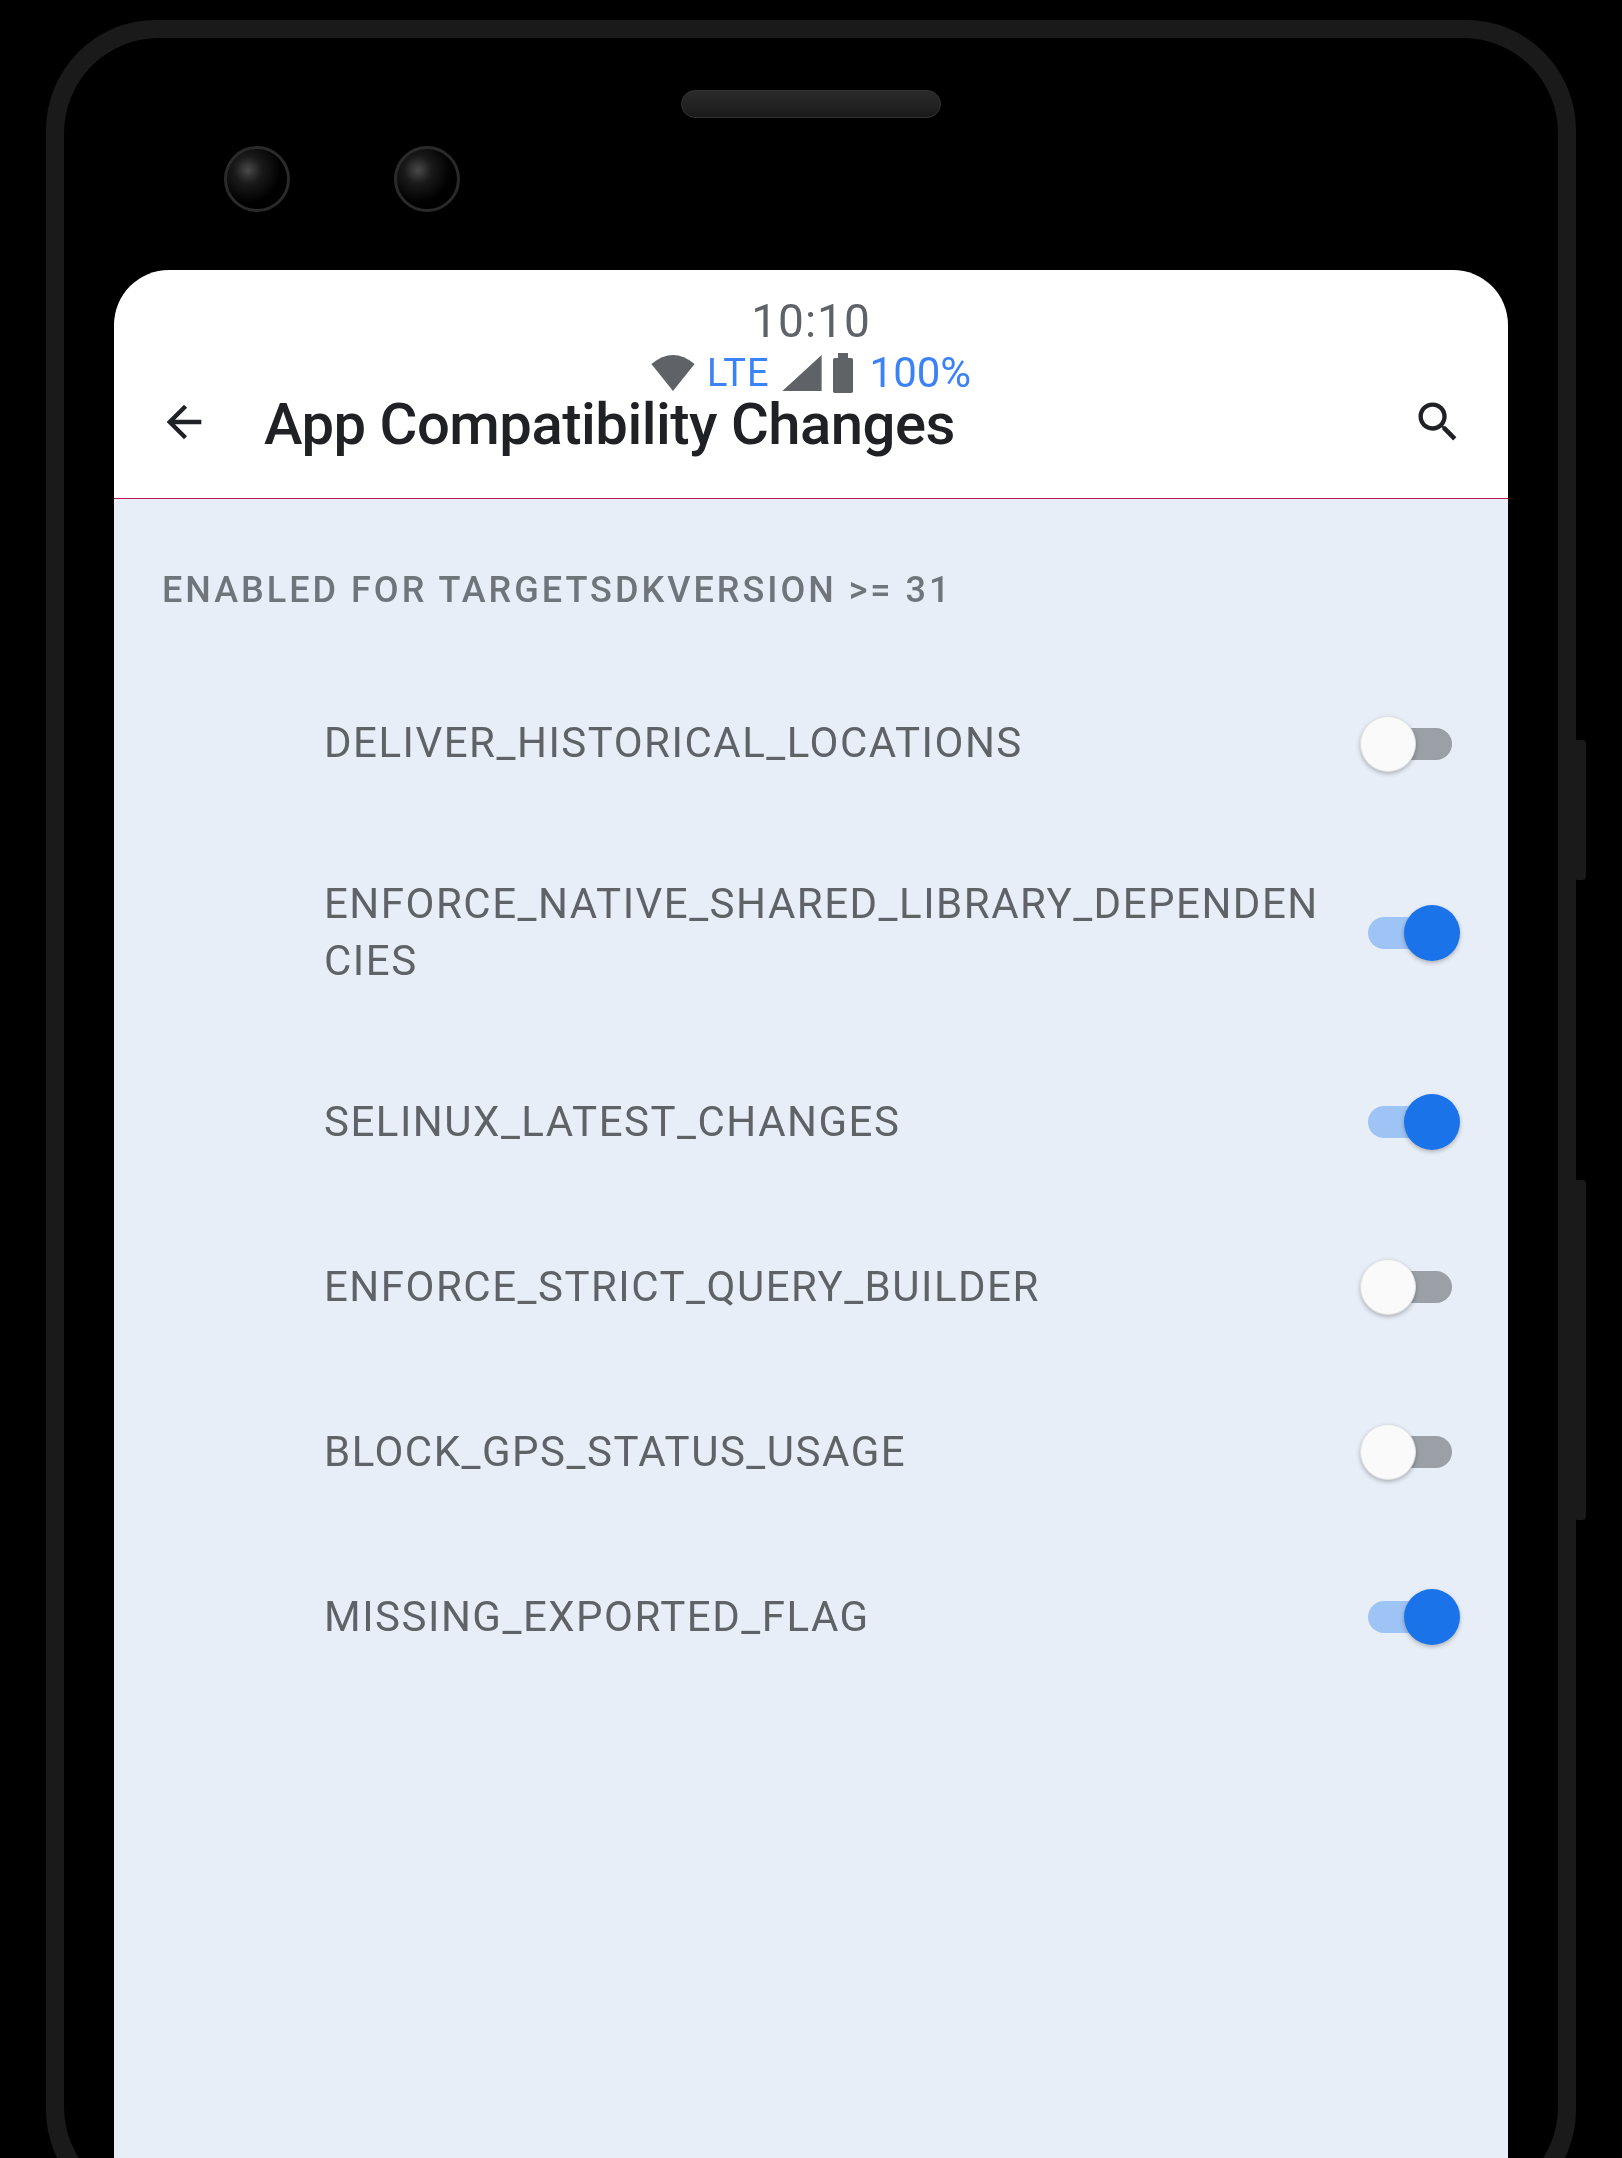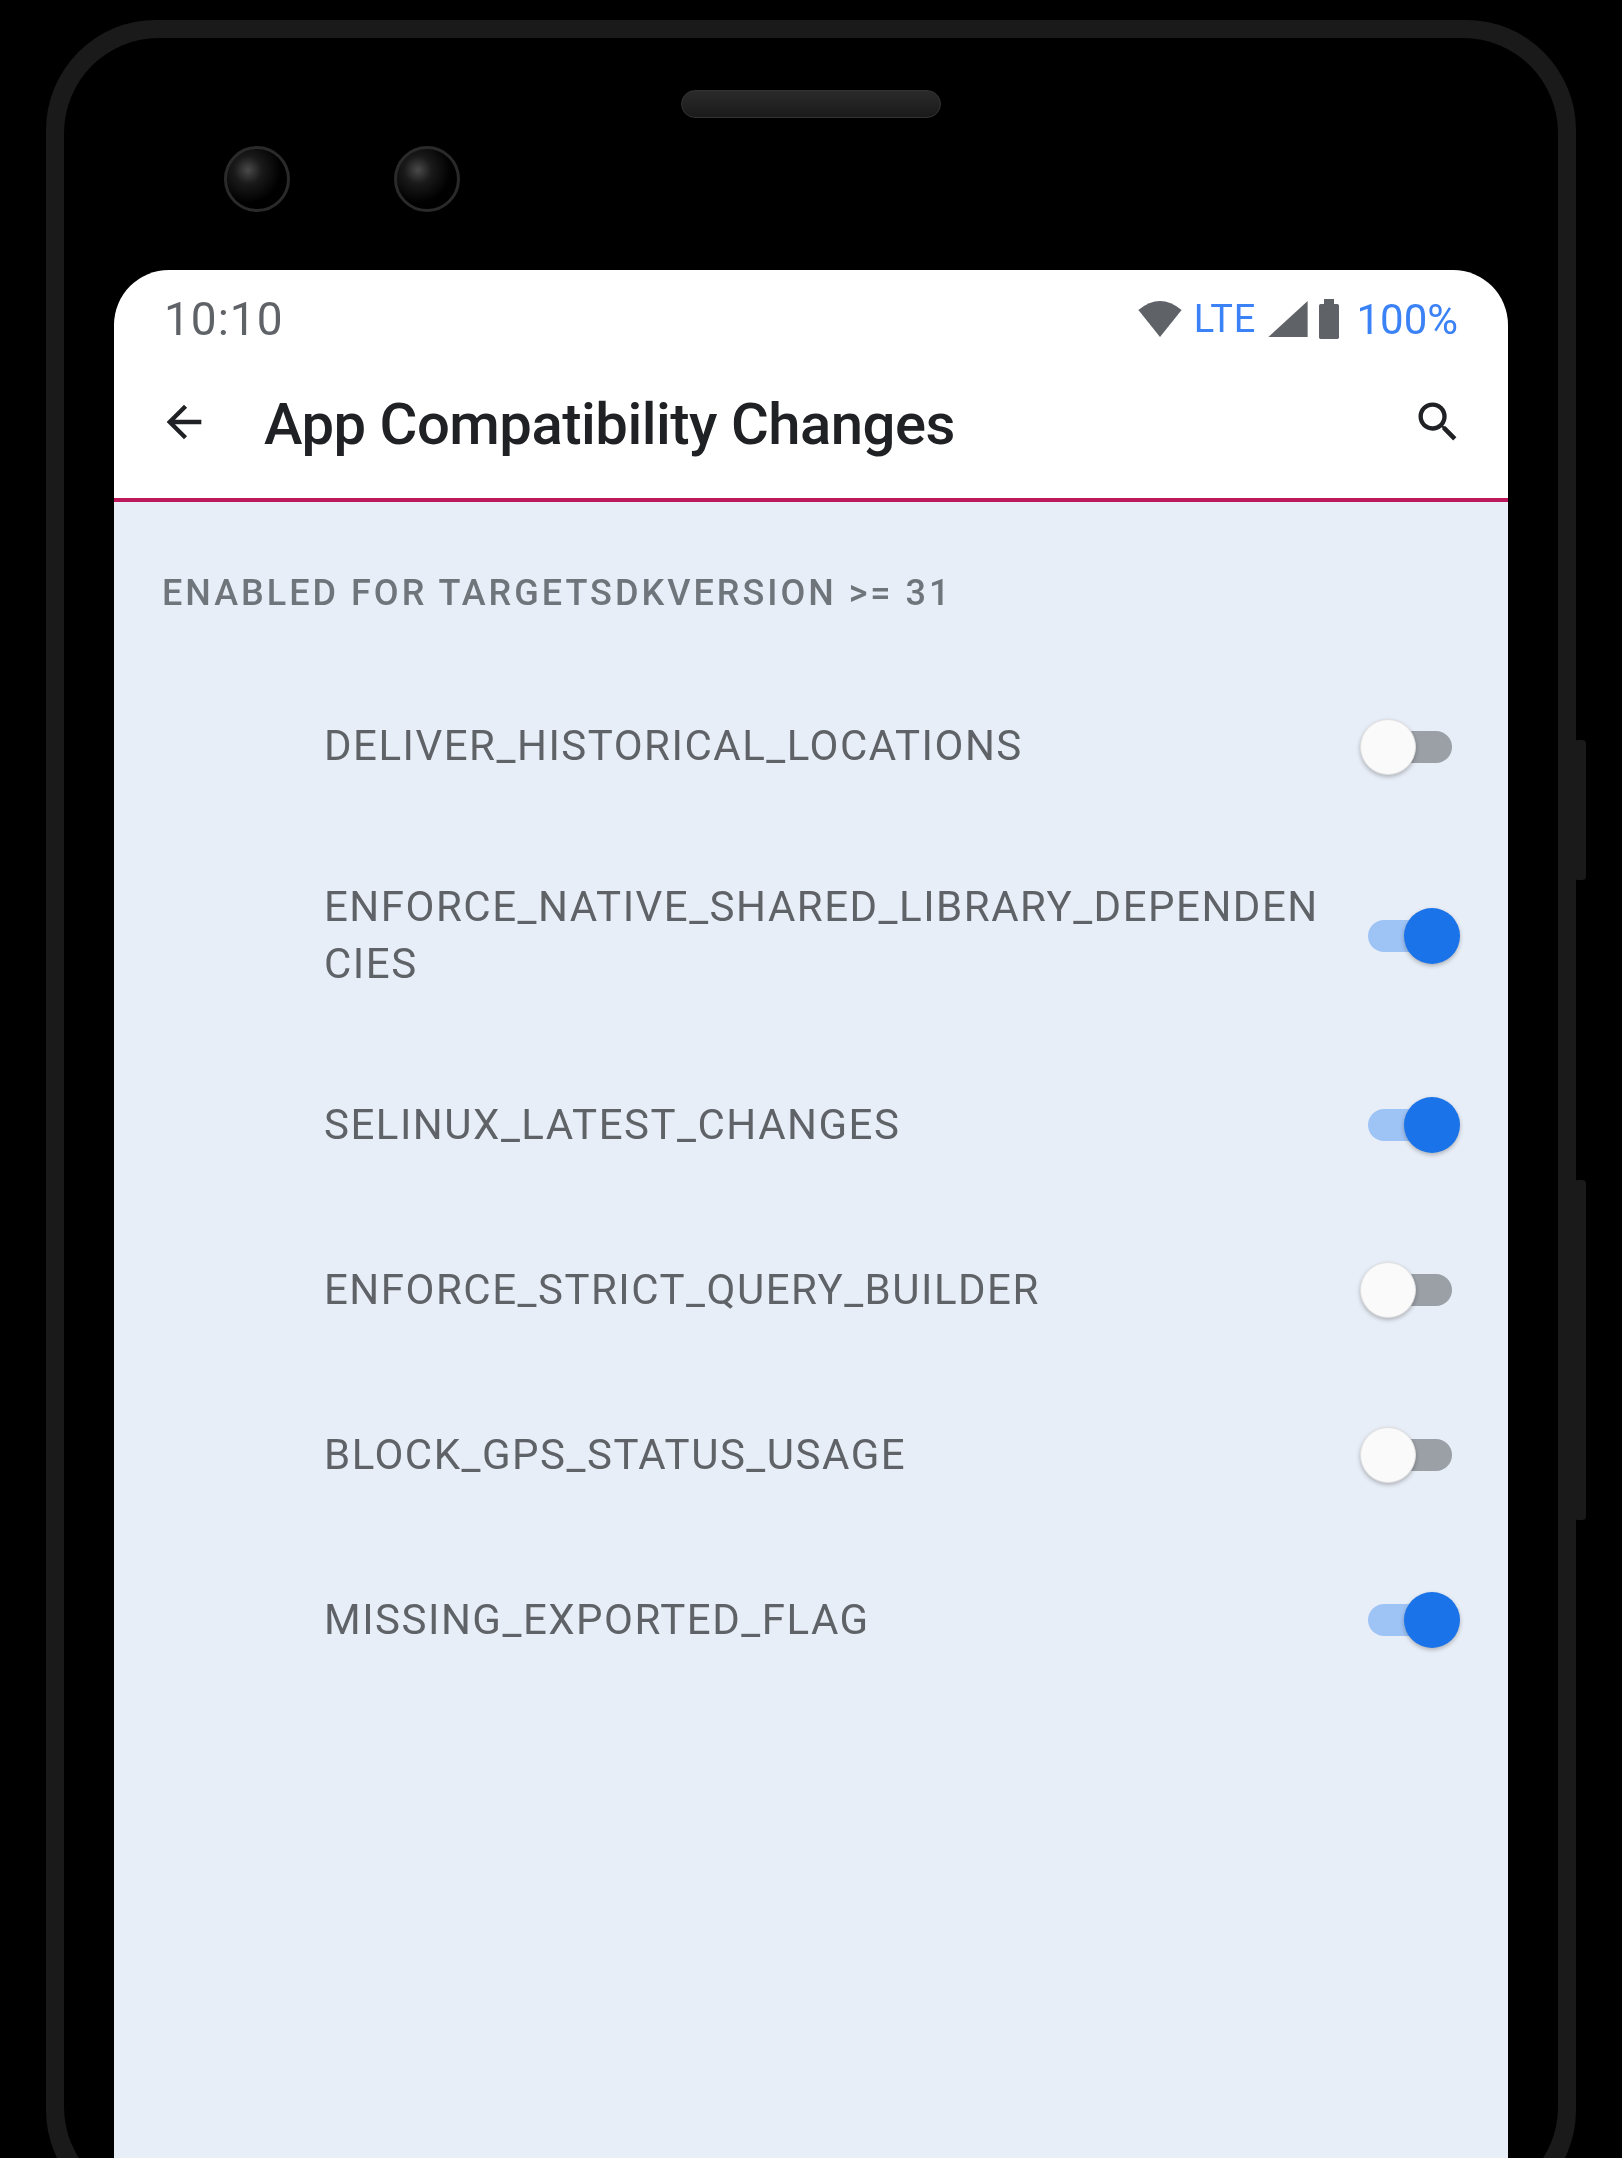--- a/index.html
+++ b/index.html
@@ -99,20 +99,21 @@
       background: #fff;
       border-radius: 55px 55px 0 0;
       overflow: hidden;
     }
     .status-bar {
       display: flex;
       justify-content: space-between;
       align-items: center;
       padding: 24px 50px 16px 50px;
       height: 90px;
+      flex-direction: column;
     }
     .status-time {
       font-size: 46px;
       font-weight: 400;
       color: #5f6368;
       letter-spacing: 1px;
     }
     .status-right {
       display: flex;
       align-items: center;
@@ -121,21 +122,21 @@
       color: #3b82f6;
     }
     .status-right svg { display: block; }
     .lte-text { font-size: 38px; letter-spacing: 1px; margin: 0 4px; }
     .battery-text { font-size: 42px; margin-left: 6px; }
     .app-bar {
       display: flex;
       align-items: center;
       padding: 30px 40px 40px 40px;
       gap: 50px;
-      border-bottom: 4px solid #be185d;
+      border-bottom: 1px solid #be185d;
     }
     .back-btn {
       flex-shrink: 0;
       width: 60px;
       height: 60px;
       display: flex;
       align-items: center;
       justify-content: center;
     }
     .app-title {

